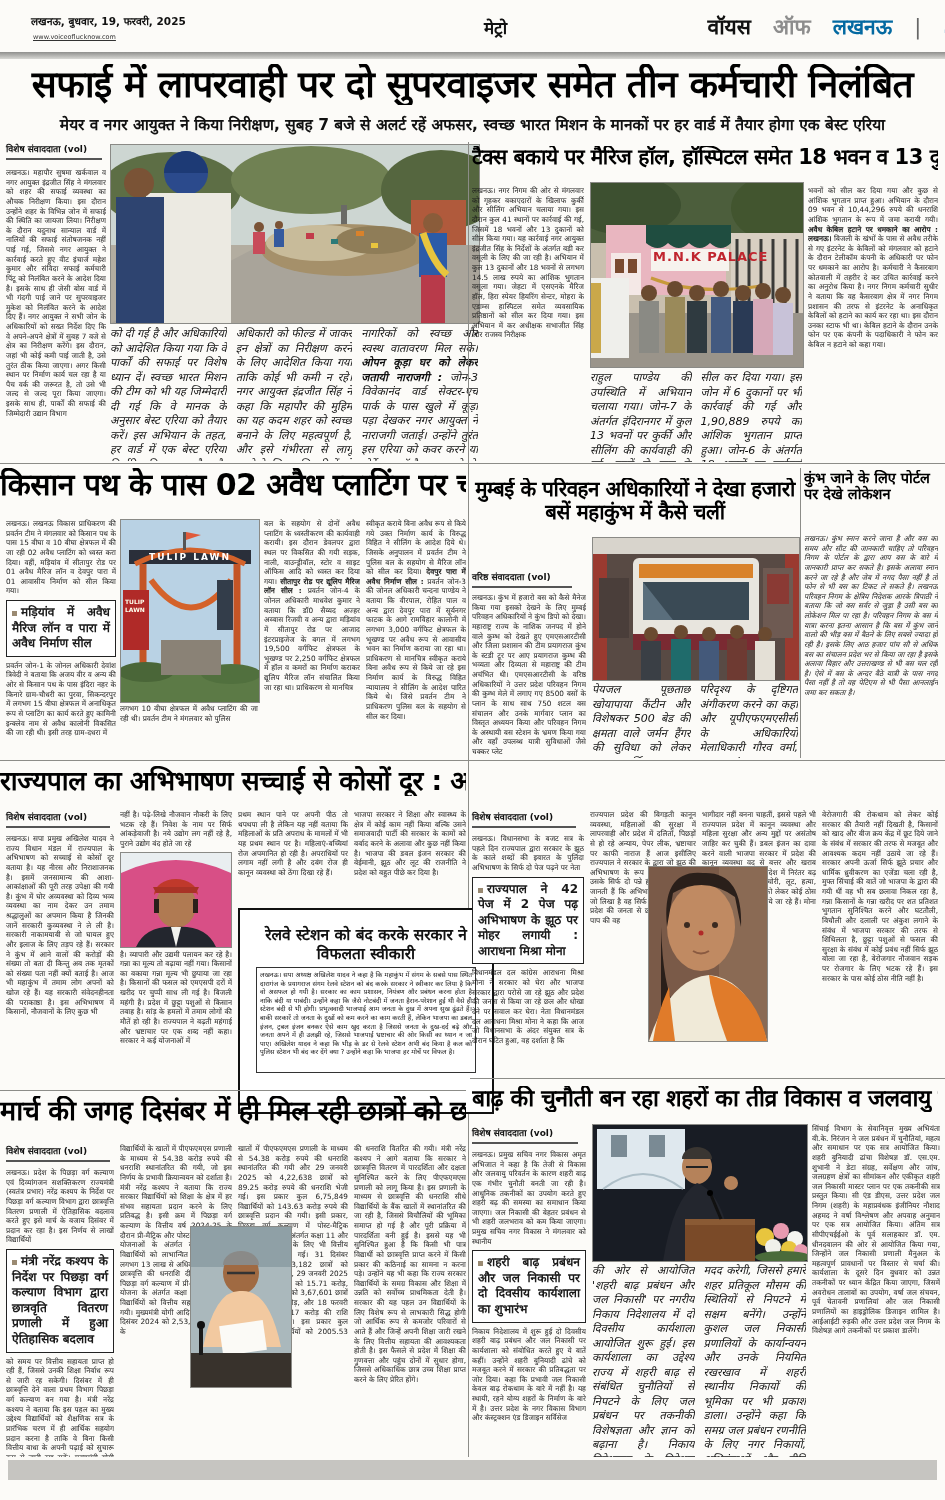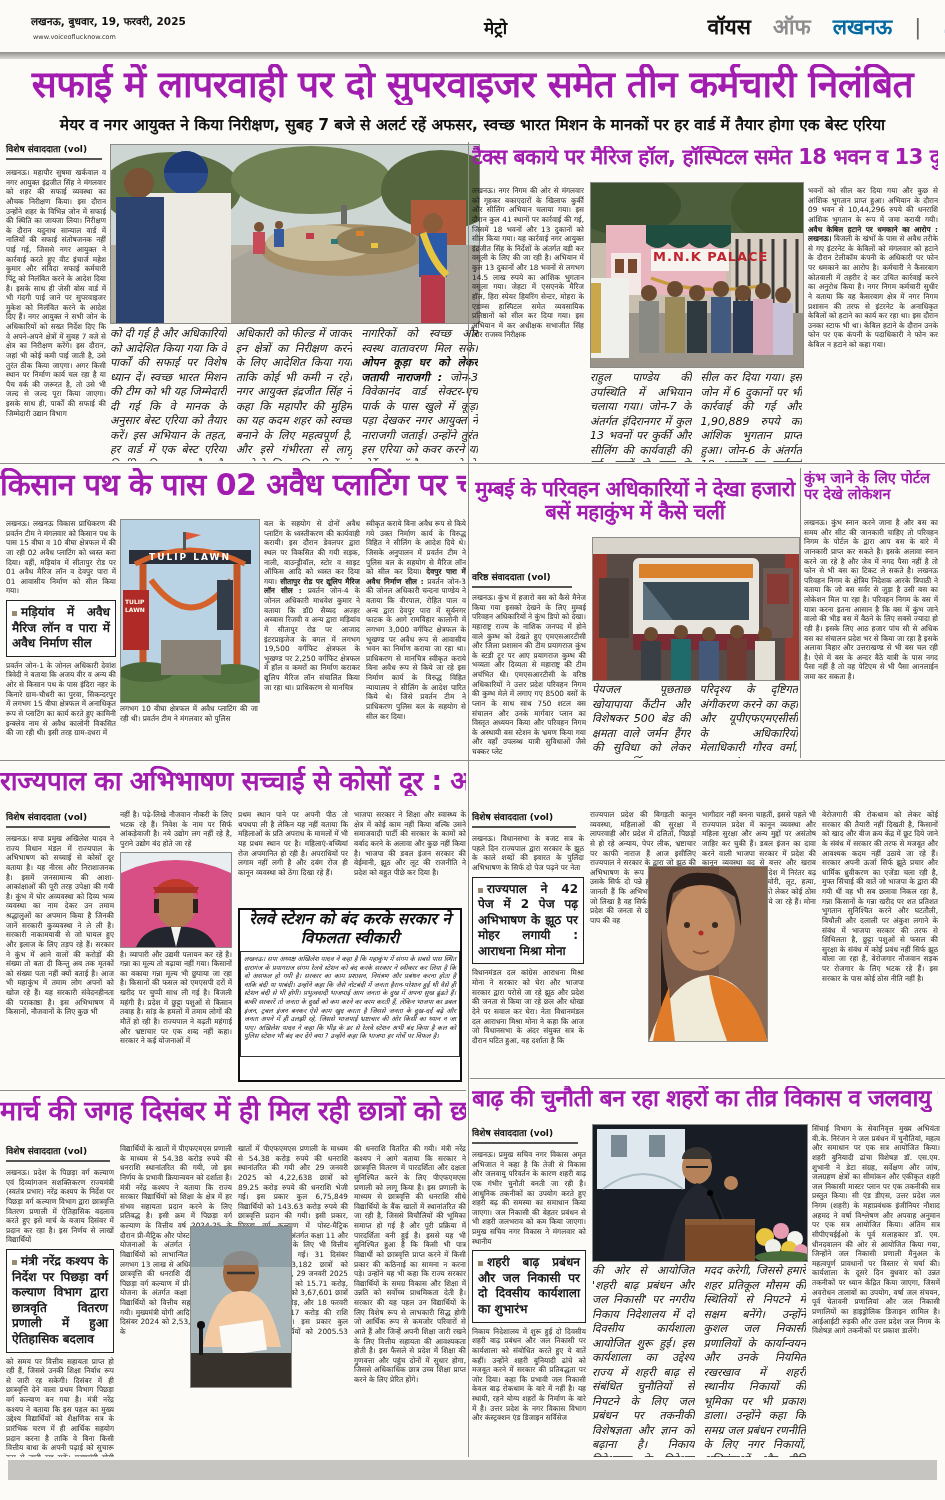--- a/index.html
+++ b/index.html
@@ -1,49 +1,49 @@
 <!DOCTYPE html>
 <html><head>
 <meta charset="utf-8">
 <style>
   html,body{margin:0;padding:0;}
   body{width:945px;height:1500px;background:#f6f5f1;font-family:"DejaVu Sans","Liberation Sans",sans-serif;color:#111;}
   #page{position:relative;width:945px;height:1500px;background:#fcfbf8;overflow:hidden;}
   .abs{position:absolute;}
-  .headline{position:absolute;font-weight:bold;color:#a21caf;text-align:center;overflow:hidden;line-height:1.12;letter-spacing:-0.5px;}
+  .headline{position:absolute;font-weight:bold;color:#000000;text-align:center;overflow:hidden;line-height:1.12;letter-spacing:-0.5px;}
   .nowrap{white-space:nowrap;}
   .subhead{position:absolute;font-weight:bold;text-align:center;overflow:hidden;}
   .byline{position:absolute;font-weight:bold;font-size:9px;border-bottom:2px solid #555;padding-bottom:3px;}
   .col{position:absolute;font-size:7.3px;line-height:1.32;text-align:justify;overflow:hidden;color:#1a1a1a;}
   .col p{margin:0 0 3px 0;}
   .inb{font-weight:bold;}
   .bbox{border:1.3px solid #222;padding:4px 5px;font-size:12px;font-weight:bold;line-height:1.3;margin:4px 0;background:#fff;}
   .bullet{display:inline-block;width:5px;height:5px;background:#9a8a72;margin-right:4px;}
-  .railbox{position:absolute;border:2px solid #111;padding:0;background:#fff;font-style:italic;}
+  .railbox{position:absolute;border:2px solid #111;padding:16px;background:#fff;}
   .railhead{font-size:15.5px;font-weight:bold;text-align:center;line-height:1.2;}
   .railtext{border:1px solid #333;margin-top:4px;padding:3px;font-size:6.6px;text-align:justify;line-height:1.3;overflow:hidden;height:98px;}
   .photo{position:absolute;border:1px solid #8a8a86;overflow:hidden;background:#d8d5cc;}
   .photo svg{display:block;}
   .photo-label{position:absolute;font-weight:bold;white-space:nowrap;}
   .rule-h{position:absolute;height:1px;background:#8c8c88;}
   .rule-v{position:absolute;width:1px;background:#8c8c88;}
   .flexrow{display:flex;gap:9px;}
   .flexrow>div{flex:1;font-size:11px;line-height:1.32;text-align:justify;overflow:hidden;font-style:italic;}
   #header-rule{position:absolute;left:0;top:52px;width:945px;height:7px;background:linear-gradient(#8f8f8d,#d8d8d4);}
   #bottom-bar{position:absolute;left:8px;top:1460px;width:929px;height:20px;background:#c6c5c1;}
   .mast-title{display:flex;align-items:baseline;gap:22px;font-weight:bold;}
 </style>
 </head>
 <body>
 
 <div id="page">
 
   <div class="abs" style="left:0;top:0;width:945px;height:52px;margin-left:23px;">
     <div class="abs" style="left:8px;top:14px;font-size:10.5px;font-weight:bold;">लखनऊ, बुधवार, 19, फरवरी, 2025</div>
-    <div class="abs" style="left:10px;top:33px;font-size:6.5px;color:#333;">www.voiceoflucknow.com</div>
+    <div class="abs" style="left:10px;top:33px;font-size:6.5px;color:#333;text-decoration:underline;">www.voiceoflucknow.com</div>
     <div class="abs" style="left:0;top:16px;width:945px;text-align:center;font-size:17px;font-weight:bold;">मेट्रो</div>
     <div class="abs mast-title" style="right:8px;top:12px;font-size:21px;">
       <span style="color:#111;">वॉयस</span>
       <span style="color:#8d8d8d;">ऑफ</span>
       <span style="color:#0369a1;">लखनऊ</span>
       <span style="color:#666;font-weight:normal;">|</span>
       <span style="color:#1f86c8;font-size:24px;">3</span>
     </div>
   </div>
   <div id="header-rule"></div>
@@ -230,21 +230,21 @@
           <rect x="162" y="103" width="20" height="39" fill="#e4e0d6"></rect>
       </g>
     </svg>
   </div>
   <div class="abs flexrow" style="left:592px;top:683px;width:206px;height:75px;">
     <div><span>पेयजल पूछताछ खोयापाया कैंटीन और विशेषकर 500 बेड की क्षमता वाले जर्मन हैंगर की सुविधा को लेकर ध्यानआकर्षित हुआ। एमएसआरटीसी डिविजनल मैनेजर अरुण सिया और प्रदीप ने नाशिक कुम्भ में प्रयागराज कुंभ के सफलतम और उत्कृष्ट प्लान को नाशिक की भौगोलिक</span></div>
     <div><span>परिदृश्य के दृष्टिगत अंगीकरण करने का कहा और यूपीएफएमएसीसी के अधिकारियों मेलाधिकारी गौरव वर्मा, प्रधान प्रबंधक अमर नाथ सहाय और नोडल शटल बस अनुराग यादव को अपने अनुभव का योगदान देने के लिए नासिक आमंत्रित किया।</span></div>
   </div>
 
   <div class="headline" style="left:804px;top:470px;width:134px;font-size:14.5px;text-align:left;white-space:normal;height:36px;letter-spacing:0;">कुंभ जाने के लिए पोर्टल पर देखे लोकेशन</div>
-  <div class="col" style="left:804px;top:518px;width:134px;height:248px;">
+  <div class="col" style="left:804px;top:534px;width:134px;height:248px;font-style:italic;">
     <span>लखनऊ। कुंभ स्नान करने जाना है और बस का समय और सीट की जानकारी चाहिए तो परिवहन निगम के पोर्टल के द्वारा आप बस के बारे में जानकारी प्राप्त कर सकते है। इसके अलावा स्नान करने जा रहे है और जेब में नगद पैसा नहीं है तो फोन से भी बस का टिकट ले सकते है। लखनऊ परिवहन निगम के क्षेत्रिय निदेशक आरके त्रिपाठी ने बताया कि जो बस सर्वर से जुड़ा है उसी बस का लोकेशन मिल पा रहा है। परिवहन निगम के बस में यात्रा करना इतना आसान है कि बस में कुंभ जाने वालो की भीड़ बस में बैठने के लिए सबसे ज्यादा हो रही है। इसके लिए आठ हजार पांच सौ से अधिक बस का संचालन प्रदेश भर से किया जा रहा है इसके अलावा बिहार और उत्तराखण्ड से भी बस चल रही है। ऐसे में बस के अन्दर बैठे यात्री के पास नगद पैसा नहीं है तो वह पेटिएम से भी पैसा आनलाईन जमा कर सकता है।</span>
   </div>
 
   <div class="rule-h" style="left:0;top:760px;width:945px;"></div>
 
   <div class="headline nowrap" style="left:0;top:766px;width:466px;font-size:26.5px;">राज्यपाल का अभिभाषण सच्चाई से कोसों दूर : अखिलेश</div>
   <div class="byline" style="left:6px;top:810px;width:104px;">विशेष संवाददाता (vol)</div>
   <div class="col" style="left:6px;top:834px;width:108px;height:254px;">
     <span>लखनऊ। सपा प्रमुख अखिलेश यादव ने राज्य विधान मंडल में राज्यपाल के अभिभाषण को सच्चाई से कोसों दूर बताया है। यह नीरस और निराशाजनक है। इसमें जनसामान्य की आशा-आकांक्षाओं की पूरी तरह उपेक्षा की गयी है। कुंभ में घोर अव्यवस्था को दिव्य भव्य व्यवस्था का नाम देकर उन तमाम श्रद्धालुओं का अपमान किया है जिनकी जानें सरकारी कुव्यवस्था ने ले ली है। सरकारी नाकामयाबी से जो घायल हुए और इलाज के लिए तड़प रहे हैं। सरकार ने कुंभ में आने वालों की करोड़ों की संख्या तो बता दी किन्तु अब तक मृतकों को संख्या पता नहीं क्यों बताई है। आज भी महाकुंभ में तमाम लोग अपनों को खोज रहे हैं। यह सरकारी संवेदनहीनता की पराकाष्ठा है। इस अभिभाषण में किसानों, नौजवानों के लिए कुछ भी</span>
   </div>

